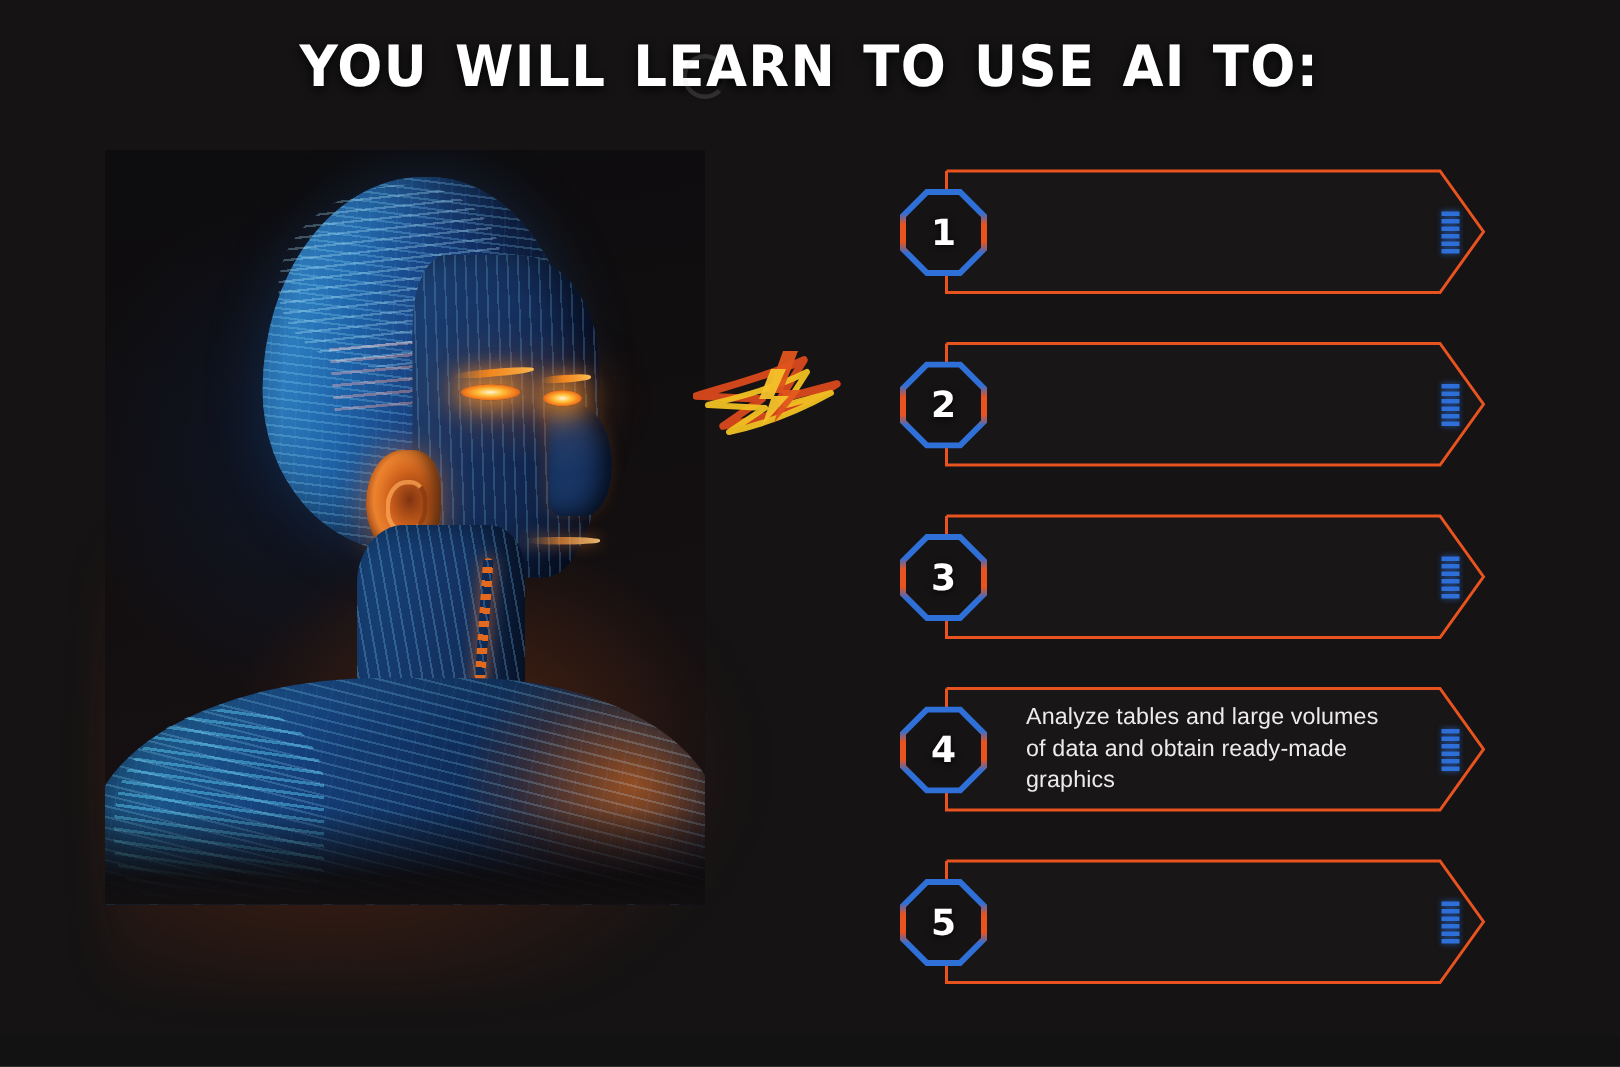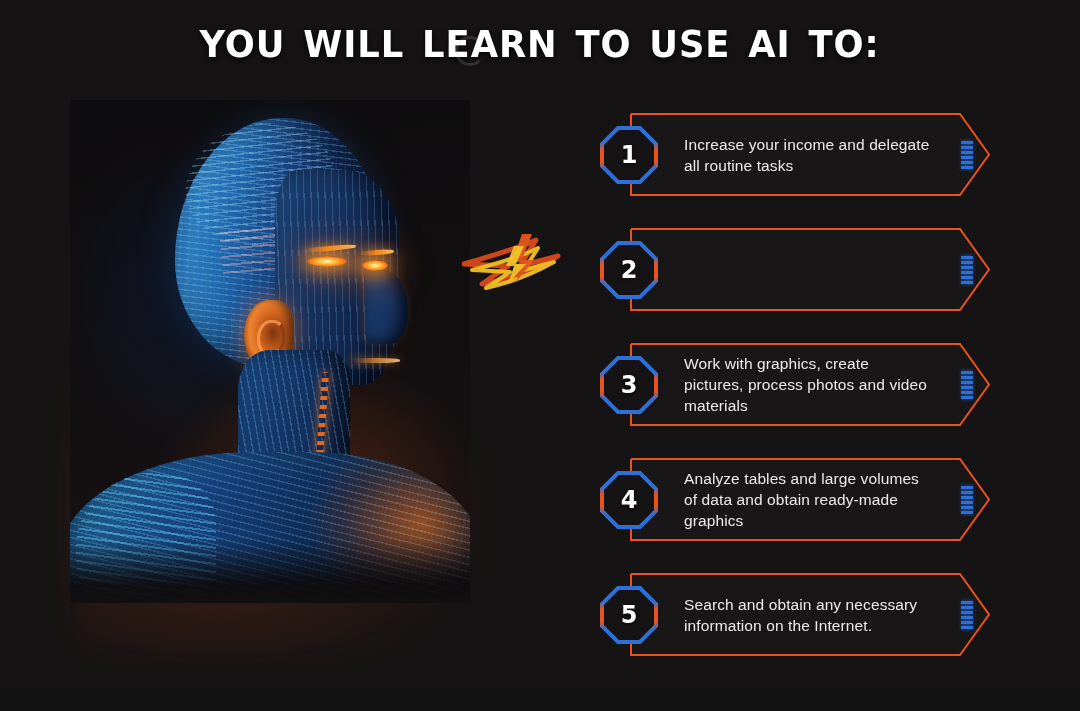--- a/index.html
+++ b/index.html
@@ -384,21 +384,20 @@
               <stop offset="40%" stop-color="#e8531f"></stop>
                 <stop offset="62%" stop-color="#e8531f"></stop>
               <stop offset="76%" stop-color="#2f6fd8"></stop>
                 <stop offset="100%" stop-color="#2f6fd8"></stop>
             </linearGradient>
           </defs>
           <polygon points="18,2 40,2 56,18 56,40 40,56 18,56 2,40 2,18" fill="#161314" stroke="url(#og1)" stroke-width="4"></polygon>
         </svg>
         <span class="num">1</span>
       </div>
-      <div class="rowtext">Increase your income and delegate all routine tasks</div>
     </div>
 
     <div class="row">
       <div class="banner">
         <svg viewBox="0 0 360 83" preserveAspectRatio="none">
           <path d="M1,1 L330,1 L359,41.5 L330,82 L1,82 L1,1" fill="#181616" stroke="#e8531f" stroke-width="2" stroke-linejoin="miter"></path>
         </svg>
       </div>
       <div class="ticks">
         <i></i>
@@ -449,21 +448,20 @@
               <stop offset="40%" stop-color="#e8531f"></stop>
                 <stop offset="62%" stop-color="#e8531f"></stop>
               <stop offset="76%" stop-color="#2f6fd8"></stop>
                 <stop offset="100%" stop-color="#2f6fd8"></stop>
             </linearGradient>
           </defs>
           <polygon points="18,2 40,2 56,18 56,40 40,56 18,56 2,40 2,18" fill="#161314" stroke="url(#og3)" stroke-width="4"></polygon>
         </svg>
         <span class="num">3</span>
       </div>
-      <div class="rowtext">Work with graphics, create pictures, process photos and video materials</div>
     </div>
 
     <div class="row">
       <div class="banner">
         <svg viewBox="0 0 360 83" preserveAspectRatio="none">
           <path d="M1,1 L330,1 L359,41.5 L330,82 L1,82 L1,1" fill="#181616" stroke="#e8531f" stroke-width="2" stroke-linejoin="miter"></path>
         </svg>
       </div>
       <div class="ticks">
         <i></i>
@@ -515,17 +513,16 @@
               <stop offset="40%" stop-color="#e8531f"></stop>
                 <stop offset="62%" stop-color="#e8531f"></stop>
               <stop offset="76%" stop-color="#2f6fd8"></stop>
                 <stop offset="100%" stop-color="#2f6fd8"></stop>
             </linearGradient>
           </defs>
           <polygon points="18,2 40,2 56,18 56,40 40,56 18,56 2,40 2,18" fill="#161314" stroke="url(#og5)" stroke-width="4"></polygon>
         </svg>
         <span class="num">5</span>
       </div>
-      <div class="rowtext">Search and obtain any necessary information on the Internet.</div>
     </div>
 
   </div>
 </div>
 
 </body></html>

